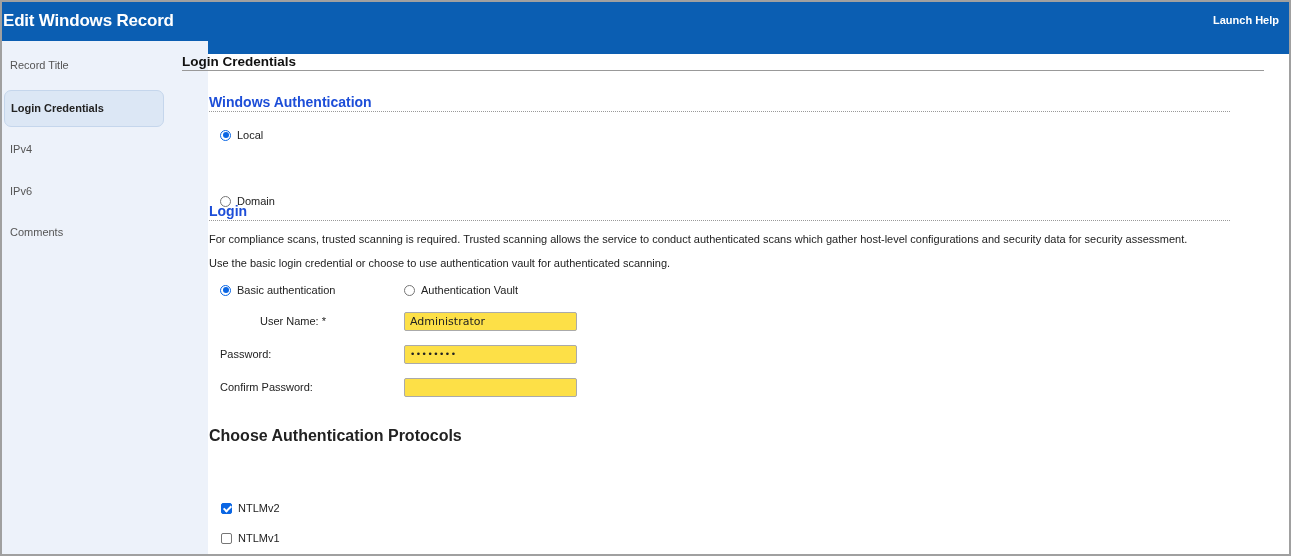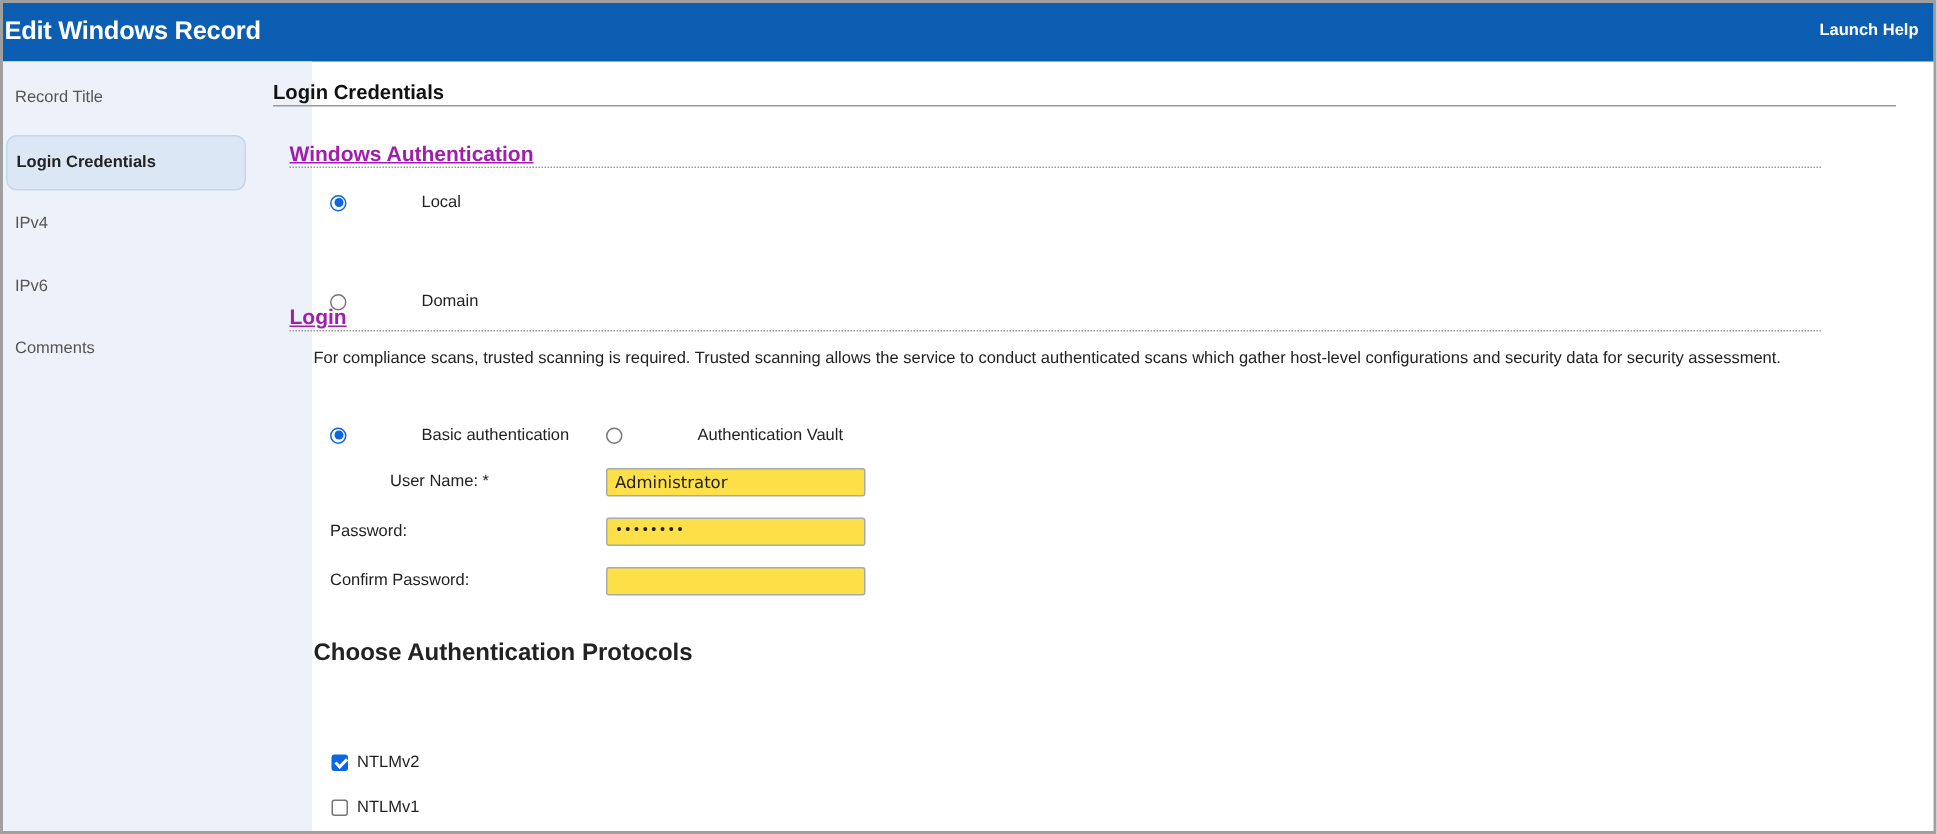--- a/index.html
+++ b/index.html
@@ -3,21 +3,21 @@
 <meta charset="utf-8">
 <style>
   * { box-sizing: border-box; margin: 0; padding: 0; }
   html, body { width: 1291px; height: 556px; overflow: hidden; background: #ffffff; }
   body { font-family: "Liberation Sans", sans-serif; color: #222; }
   .window {
     position: absolute; left: 0; top: 0; width: 1291px; height: 556px;
     border: 2px solid #a0a0a0; border-top: 2px solid #a0a0a0; background: #fff;
   }
   .titlebar {
-    position: absolute; left: 0; top: 0; right: 0; height: 39px;
+    position: absolute; left: 0; top: 0; right: 0; height: 52px;
     background: #0b5eb2; color: #fff; text-decoration: underline;
   }
   .titlebar .title {
     position: absolute; left: 1px; top: 9px; font-size: 17px; font-weight: bold; letter-spacing: -0.2px;
   }
   .titlebar .help {
     position: absolute; right: 10px; top: 12px; font-size: 11px; font-weight: bold; color: #fff; cursor: pointer;
   }
   .sidebar {
     position: absolute; left: 0; top: 39px; width: 206px; bottom: 0; background: #edf2fa;
@@ -28,25 +28,25 @@
   }
   .nav-item.active {
     background: #dce7f5; border: 1px solid #c5d6ec; border-radius: 7px; color: #222; font-weight: bold; line-height: 35px;
   }
   .main { position: absolute; left: 171px; top: 39px; right: 0; bottom: 0; }
   .section-title {
     position: absolute; left: 9px; top: 13px; width: 1082px; font-size: 13.5px; font-weight: bold; color: #111;
     border-bottom: 1px solid #999; padding-bottom: 1px;
   }
   .sub-title {
-    position: absolute; left: 20px; width: 1021px; font-size: 14px; font-weight: bold; color: #a21caf;
-    border-bottom: 1px dotted #999; padding-bottom: 1px; text-decoration: underline;
+    position: absolute; left: 36px; width: 1021px; font-size: 14px; font-weight: bold; color: #1d4ed8;
+    border-bottom: 1px dotted #999; padding-bottom: 1px;
   }
   .radio {
-    position: absolute; display: flex; align-items: center; font-size: 11px; color: #222; cursor: pointer; gap: 44px;
+    position: absolute; display: flex; align-items: center; font-size: 11px; color: #222; cursor: pointer;
   }
   .radio .dot {
     width: 11px; height: 11px; border-radius: 50%; border: 1px solid #767676; background: #fff; margin-right: 6px; position: relative;
   }
   .radio .dot.on { border-color: #0a66e4; }
   .radio .dot.on::after {
     content: ""; position: absolute; left: 1.5px; top: 1.5px; width: 6px; height: 6px; border-radius: 50%; background: #0a66e4;
   }
   .text { position: absolute; left: 36px; font-size: 11px; color: #222; white-space: nowrap; }
   .label { position: absolute; left: 47px; font-size: 11px; color: #222; }
@@ -94,20 +94,21 @@
       <span>Local</span>
     </label>
     <label class="radio" style="left:47px; top:118px;margin-top:36px;">
       <span class="dot"></span>
       <span>Domain</span>
     </label>
 
     <div class="sub-title" style="top:162px;">Login</div>
 
     <div class="text" style="top:192px;">For compliance scans, trusted scanning is required. Trusted scanning allows the service to conduct authenticated scans which gather host-level configurations and security data for security assessment.</div>
+    <div class="text" style="top:216px;">Use the basic login credential or choose to use authentication vault for authenticated scanning.</div>
 
     <label class="radio" style="left:47px; top:243px;">
       <span class="dot on"></span>
       <span>Basic authentication</span>
     </label>
     <label class="radio" style="left:231px; top:243px;">
       <span class="dot"></span>
       <span>Authentication Vault</span>
     </label>
 

